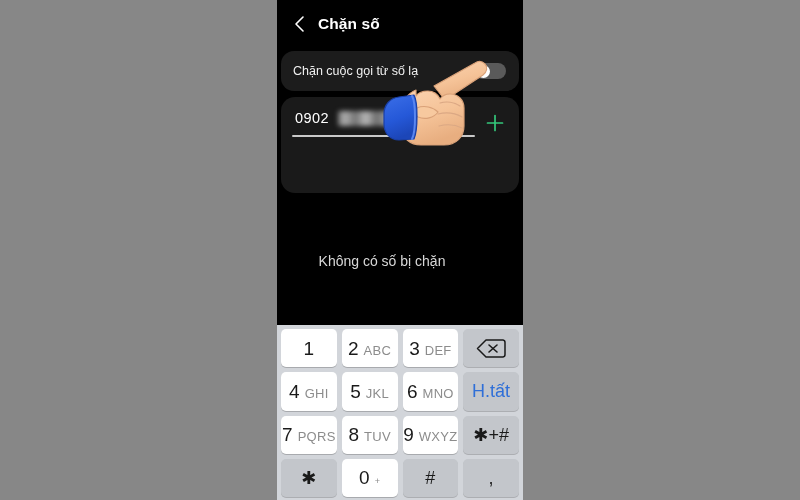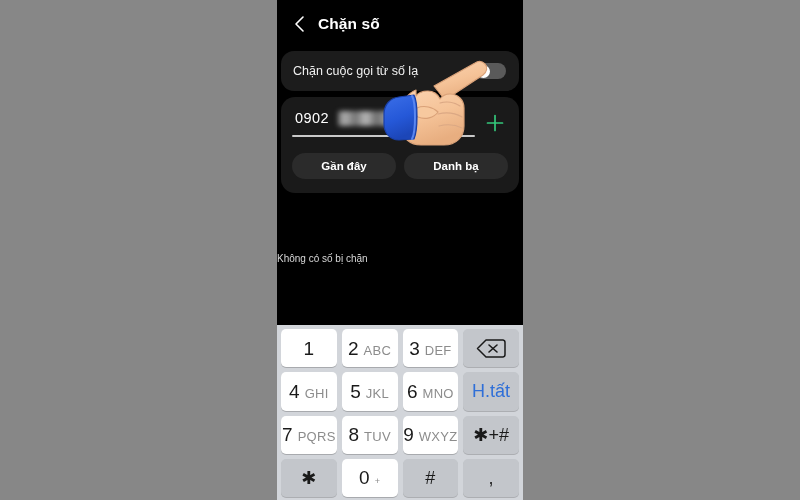--- a/index.html
+++ b/index.html
@@ -185,23 +185,23 @@
     font-size: 11.5px;
     font-weight: bold;
   }
 
   
   #empty-state-text {
     position: absolute;
     left: 0;
     top: 253px;
     width: 210px;
-    text-align: left;
+    text-align: center;
     color: #d8d8d8;
-    font-size: 10px;
+    font-size: 14px;
   }
 
   
   #hand-pointer {
     position: absolute;
     left: 372px;
     top: 50px;
     width: 120px;
     height: 110px;
     pointer-events: none;
@@ -304,28 +304,20 @@
         <div id="number-underline"></div>
       </div>
       <div id="add-number-button">
         <svg width="22" height="22" viewBox="0 0 22 22">
           <line x1="11" y1="3.5" x2="11" y2="18.5" stroke="#34c77b" stroke-width="1.7" stroke-linecap="round"></line>
           <line x1="3.5" y1="11" x2="18.5" y2="11" stroke="#34c77b" stroke-width="1.7" stroke-linecap="round"></line>
         </svg>
       </div>
     </div>
 
-    <div id="quick-buttons">
-      <div class="quick-button">
-        <span>Gần đây</span>
-      </div>
-      <div class="quick-button">
-        <span>Danh bạ</span>
-      </div>
-    </div>
   </div>
 
   <div id="empty-state-text">Không có số bị chặn</div>
 
 </div>
 
 <svg id="hand-pointer" viewBox="0 0 120 110">
   <defs>
     <linearGradient id="skin" x1="0" y1="0" x2="0.4" y2="1">
       <stop offset="0%" stop-color="#fbd3b0"></stop>

